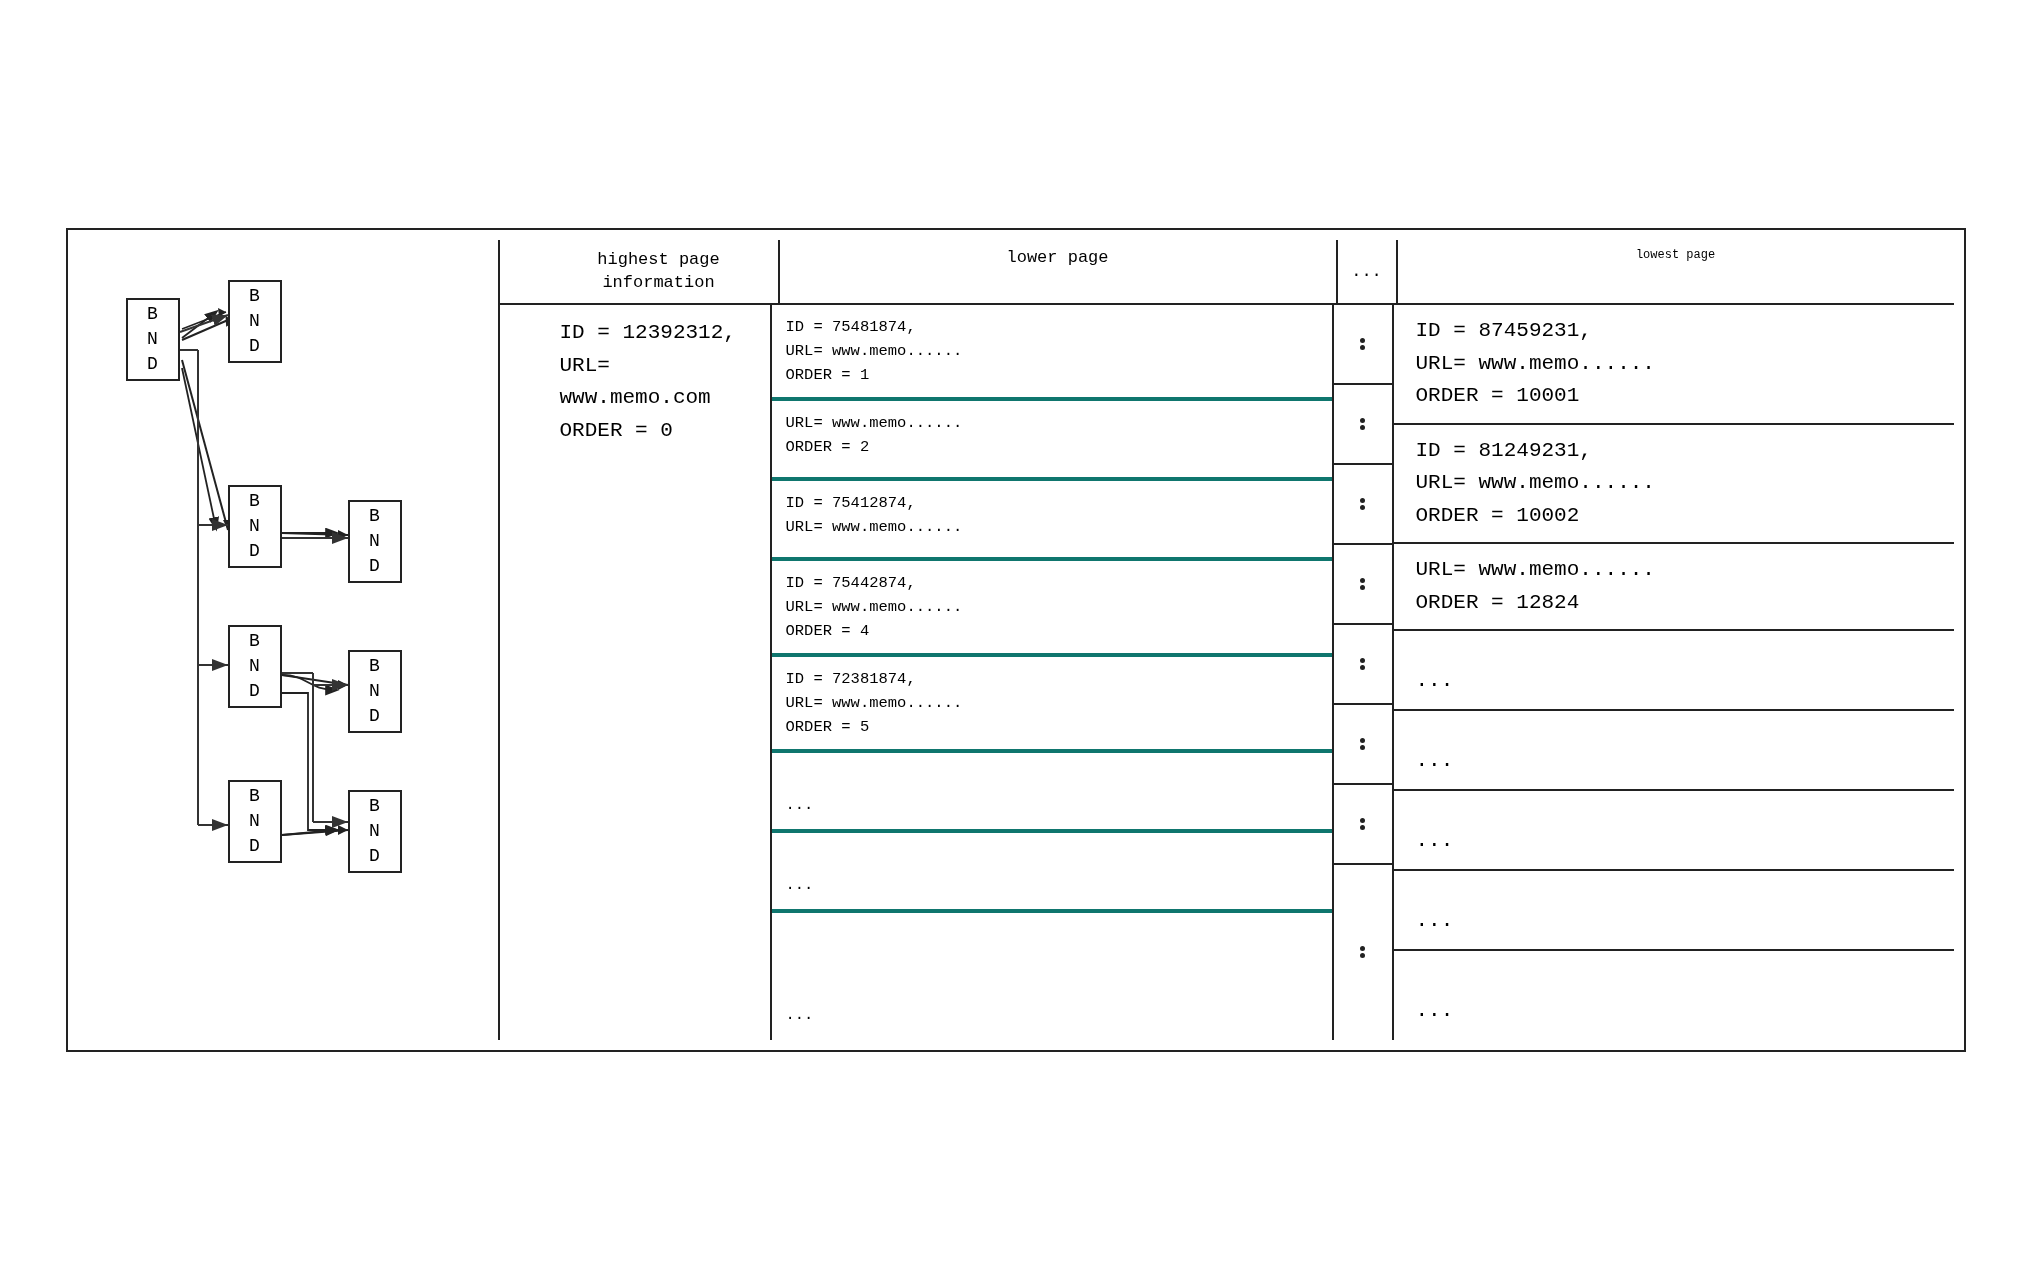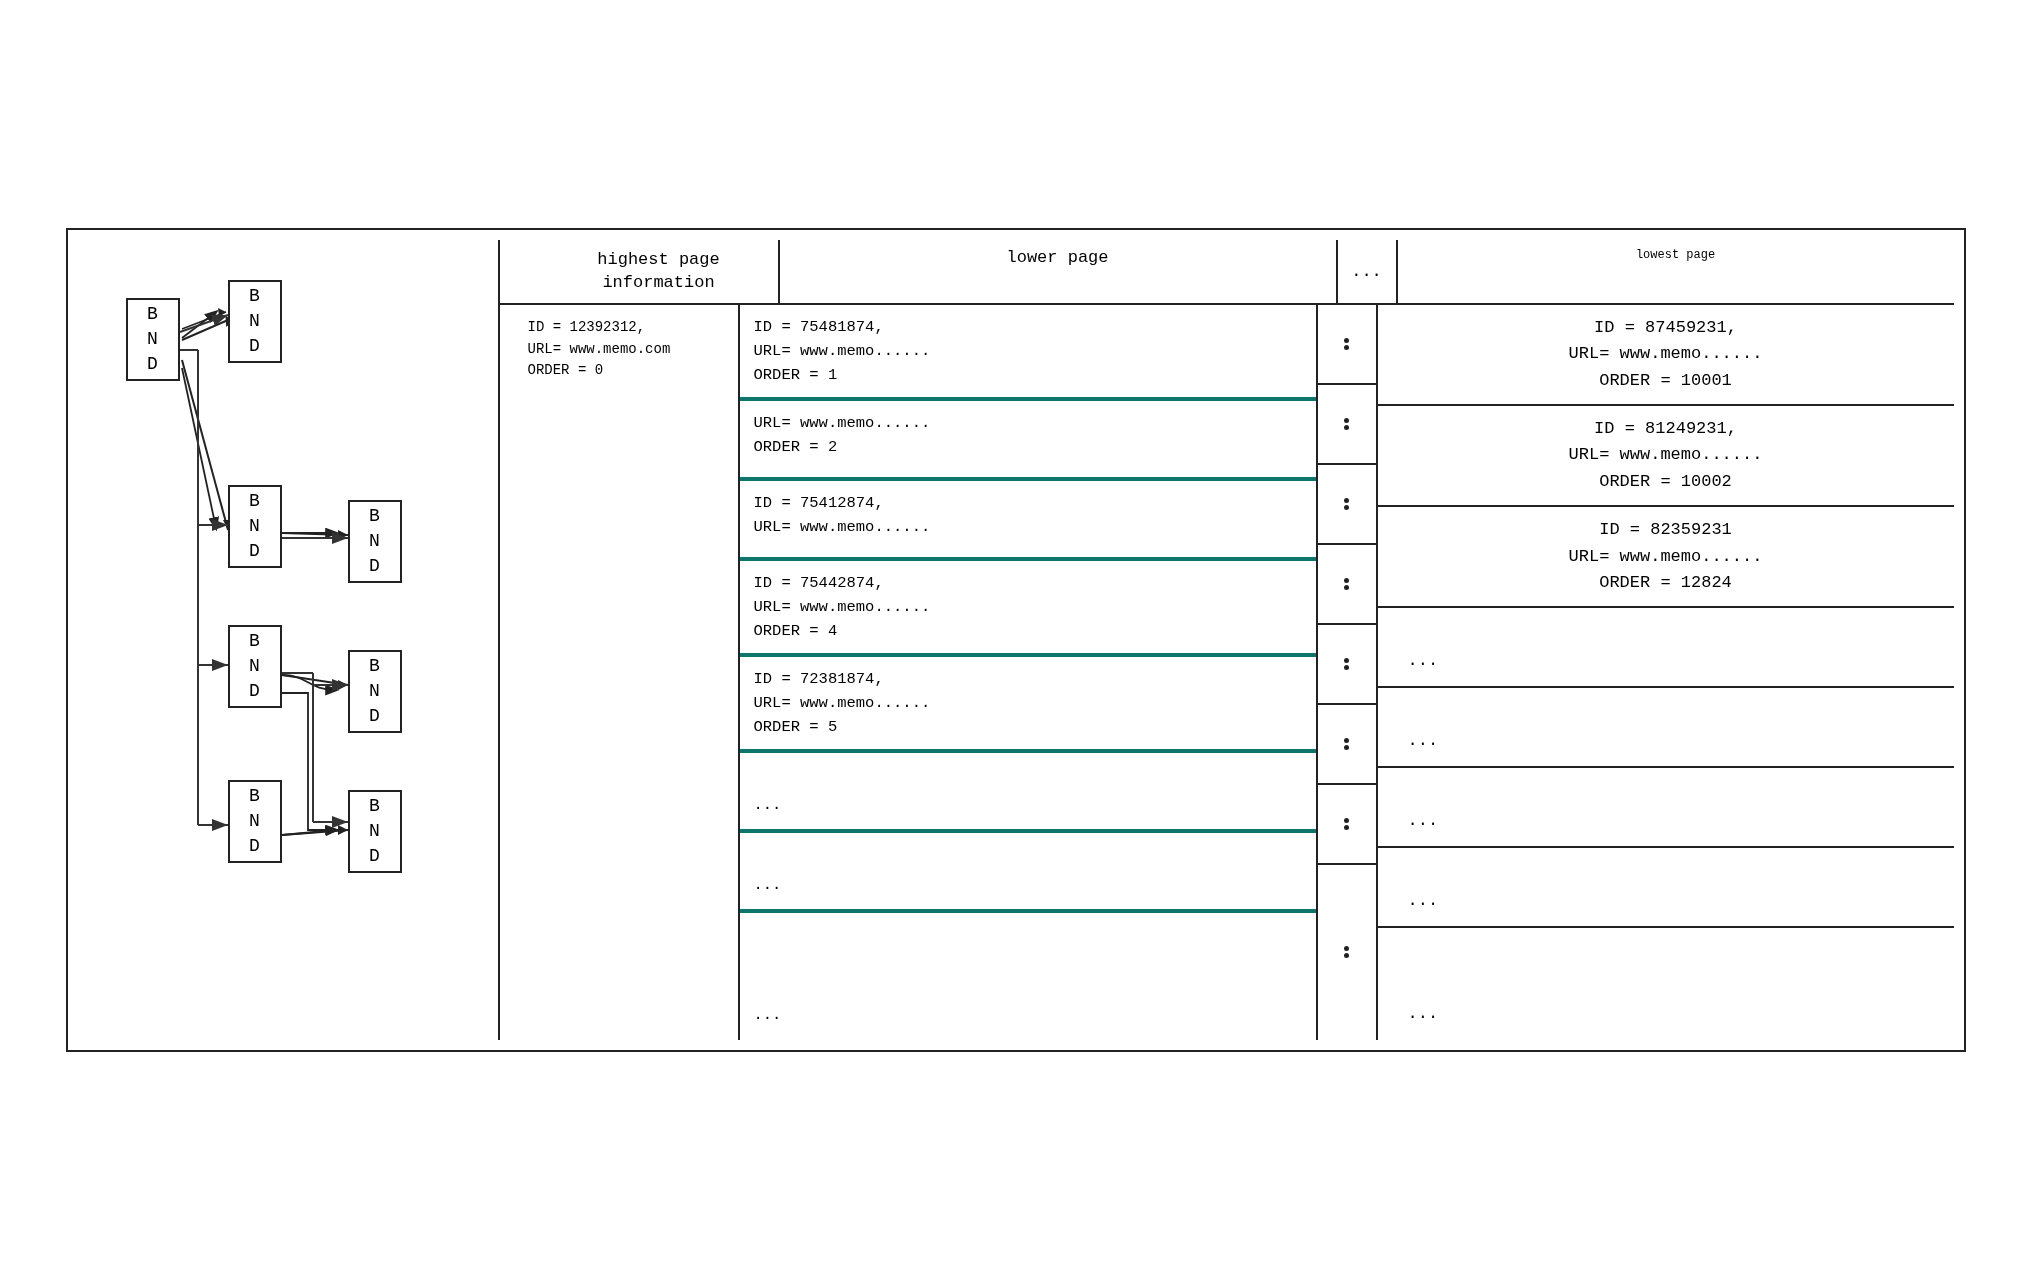--- a/index.html
+++ b/index.html
@@ -104,22 +104,23 @@
     .table-body {
       display: flex;
       flex-direction: row;
       flex: 1;
     }
     .body-col-highest {
       width: 240px;
       min-width: 240px;
       border-right: 2px solid #222;
       padding: 12px 28px;
-      font-size: 14px;
+      font-size: 21px;
       line-height: 1.55;
+      margin-left: 32px;
     }
     .body-col-lower {
       flex: 1;
       border-right: 2px solid #222;
       display: flex;
       flex-direction: column;
     }
     .body-col-dots {
       width: 60px;
       min-width: 60px;
@@ -162,25 +163,24 @@
       align-items: center;
       gap: 2px;
     }
     .dot {
       width: 5px; height: 5px;
       border-radius: 50%;
       background: #222;
     }
     .lowest-cell {
       border-bottom: 2px solid #222;
-      padding: 10px 30px;
-      font-size: 17px;
+      padding: 10px 22px;
+      font-size: 21px;
       line-height: 1.55;
       min-height: 80px;
-      text-align: center;
     }
     .lowest-cell:last-child {
       border-bottom: none;
       flex: 1;
     }
   </style>
 </head>
 <body>
 
 <div class="outer-border">
@@ -445,21 +445,20 @@
           <div>ORDER = 10001</div>
         </div>
 
         <div class="lowest-cell">
           <div>ID = 81249231,</div>
           <div>URL= www.memo......</div>
           <div>ORDER = 10002</div>
         </div>
 
         <div class="lowest-cell">
-          <div>ID = 82359231</div>
           <div>URL= www.memo......</div>
           <div>ORDER = 12824</div>
         </div>
 
         <div class="lowest-cell" style="display:flex;align-items:flex-end;padding-bottom:12px;">
           <span>...</span>
         </div>
 
         <div class="lowest-cell" style="display:flex;align-items:flex-end;padding-bottom:12px;">
           <span>...</span>

